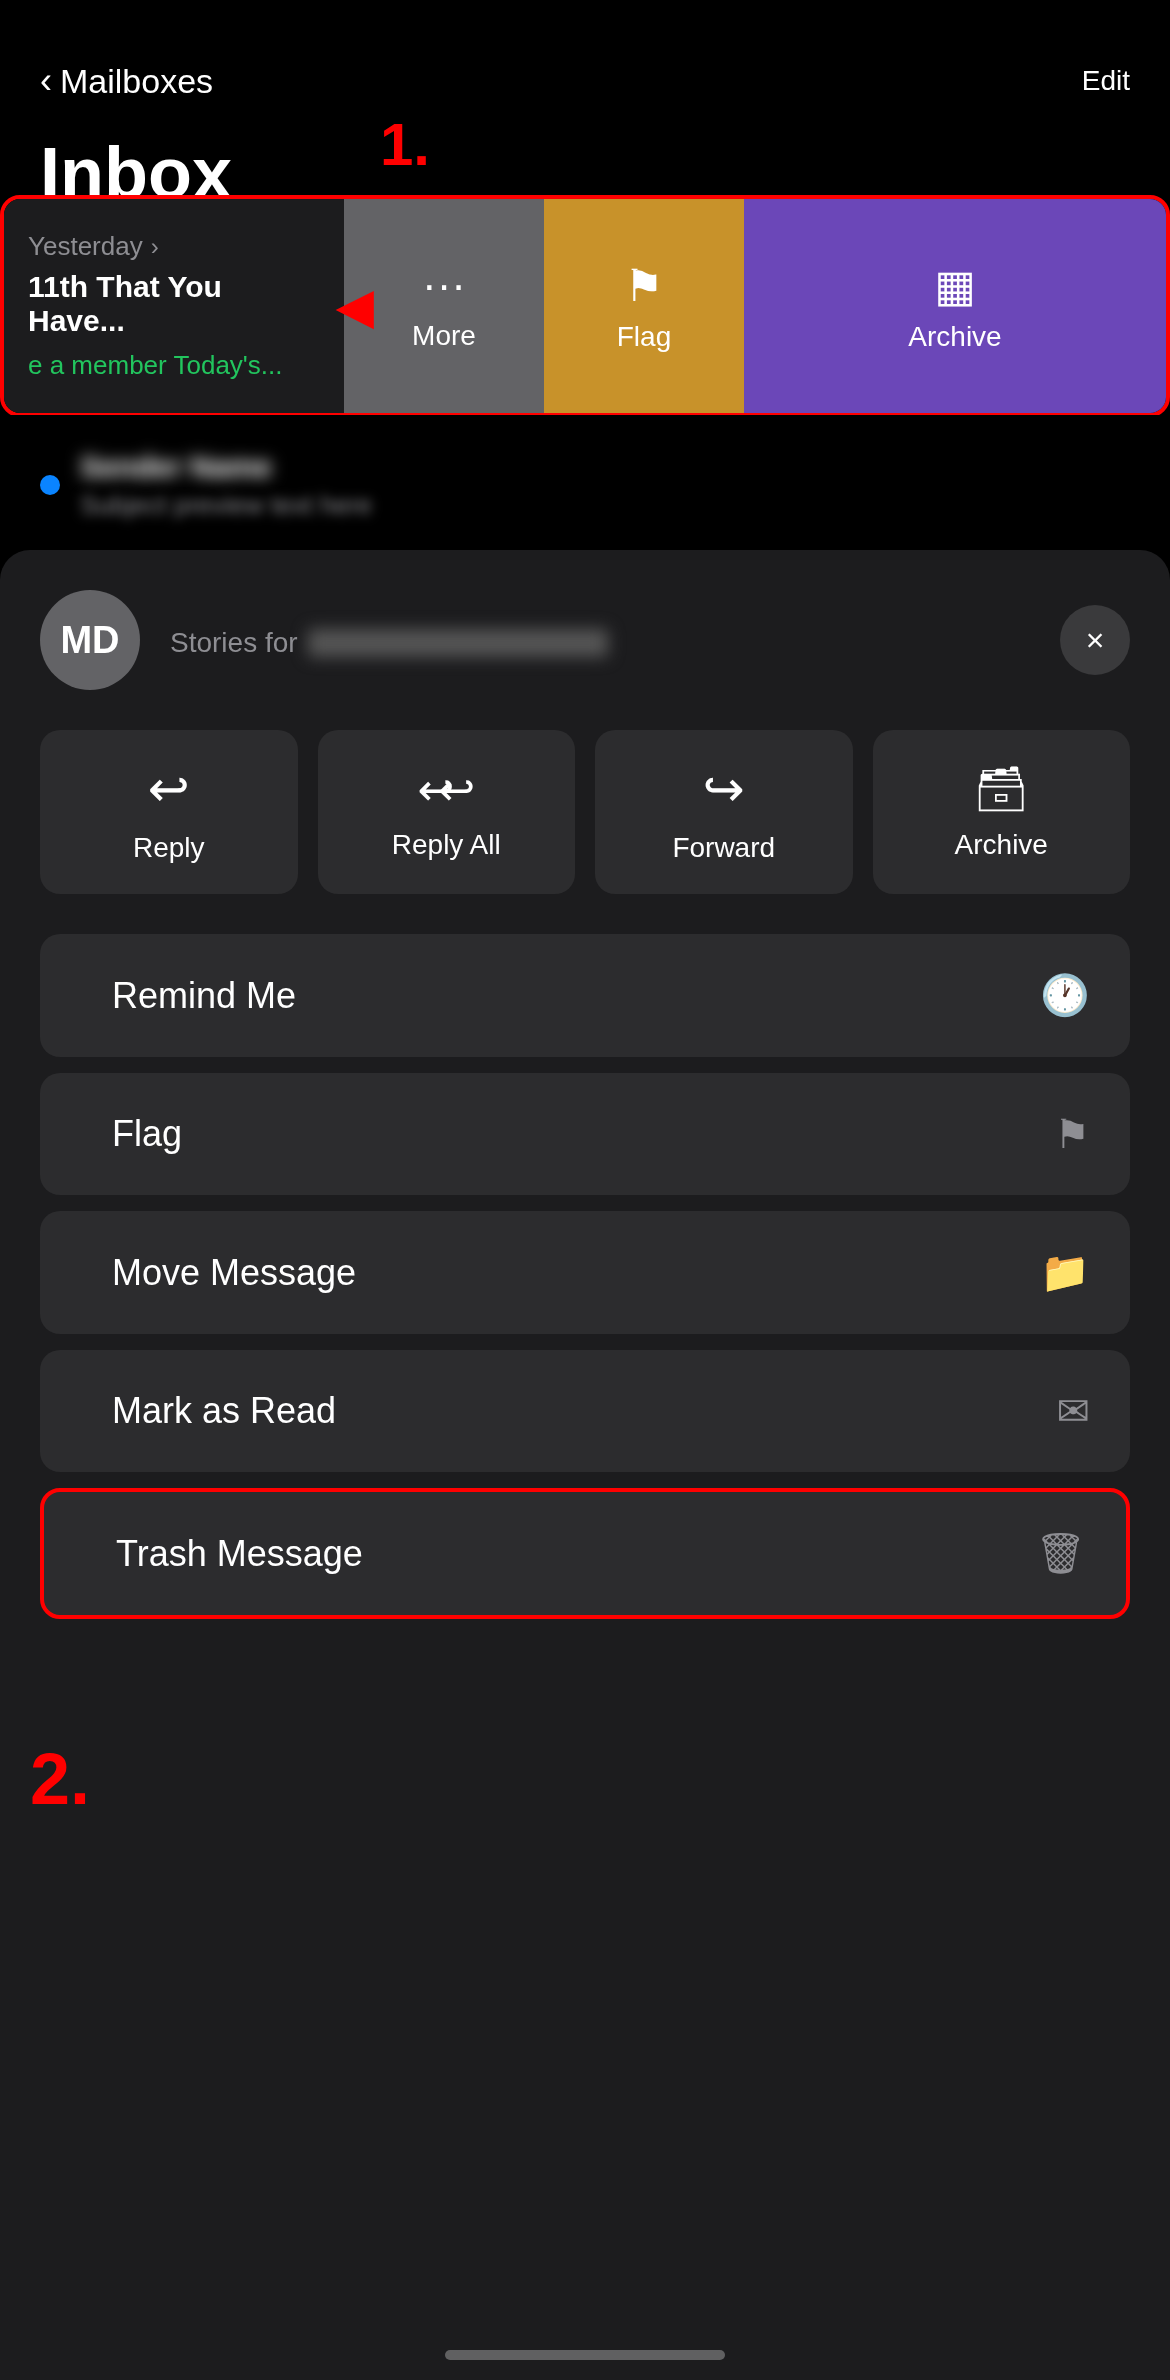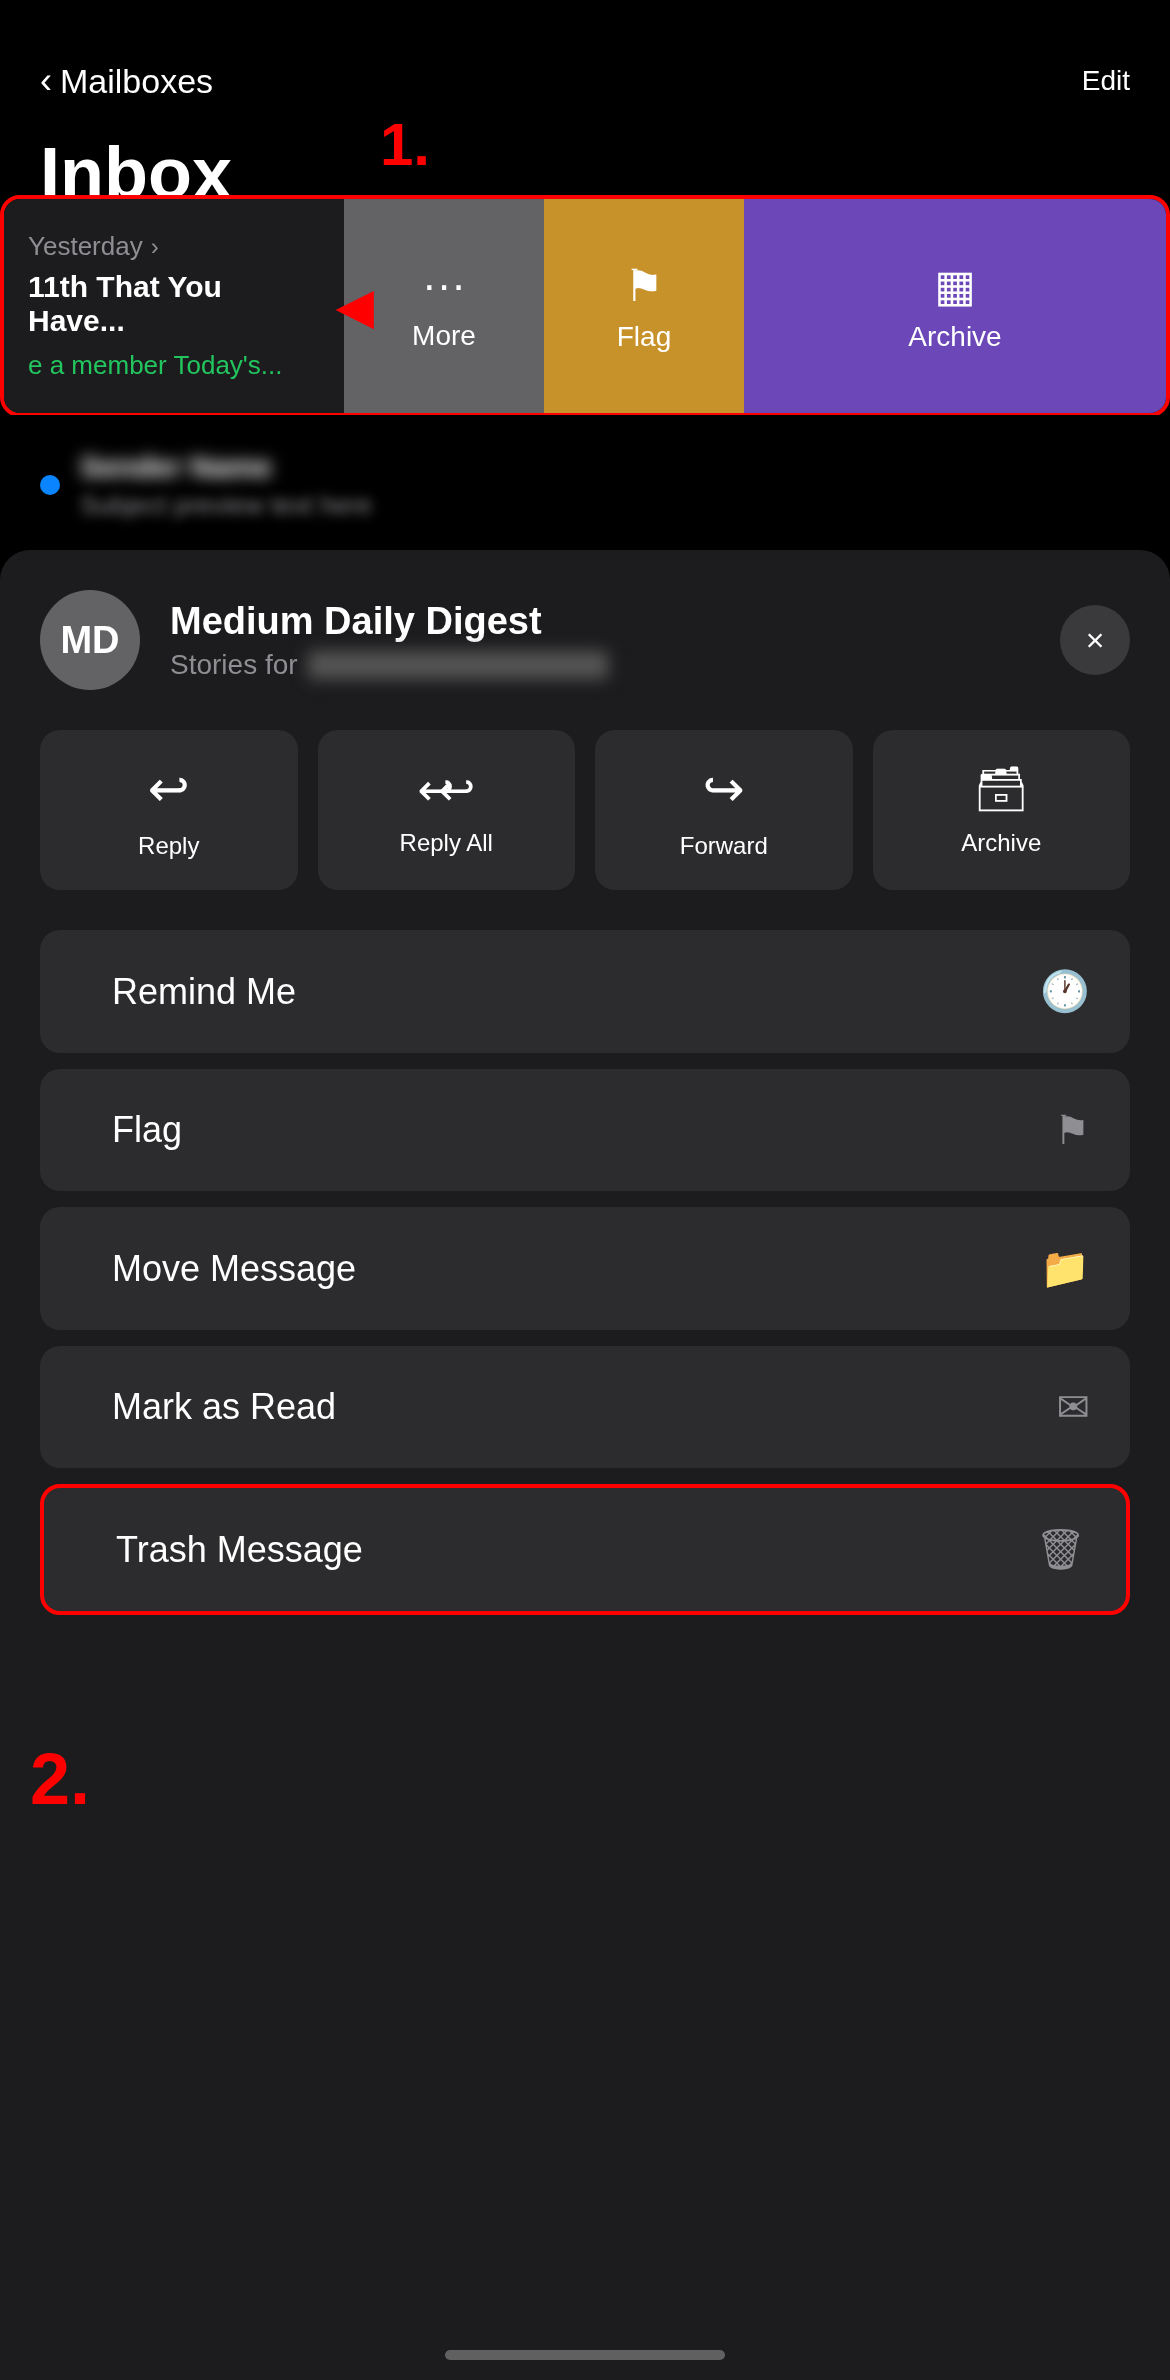--- a/index.html
+++ b/index.html
@@ -300,21 +300,21 @@
       cursor: pointer;
     }
 
     .action-btn-icon {
       font-size: 50px;
       color: #fff;
     }
 
     .action-btn-label {
       color: #fff;
-      font-size: 24px;
+      font-size: 28px;
     }
 
     
     .list-action-item {
       display: flex;
       align-items: center;
       justify-content: space-between;
       background: #2c2c2e;
       margin: 0 40px 16px;
       border-radius: 20px;
@@ -414,21 +414,20 @@
     </div>
   </div>
 
 </div>
 
 <div class="bottom-sheet">
 
   <div class="sheet-header">
     <div class="avatar-md">MD</div>
     <div class="sheet-sender-info">
-      <div class="sheet-sender-name">Medium Daily Digest</div>
       <div class="sheet-subject">
         <span>Stories for</span>
         <span class="sheet-subject-blur"></span>
       </div>
     </div>
     <div class="close-button">
       <span>×</span>
     </div>
   </div>
 

